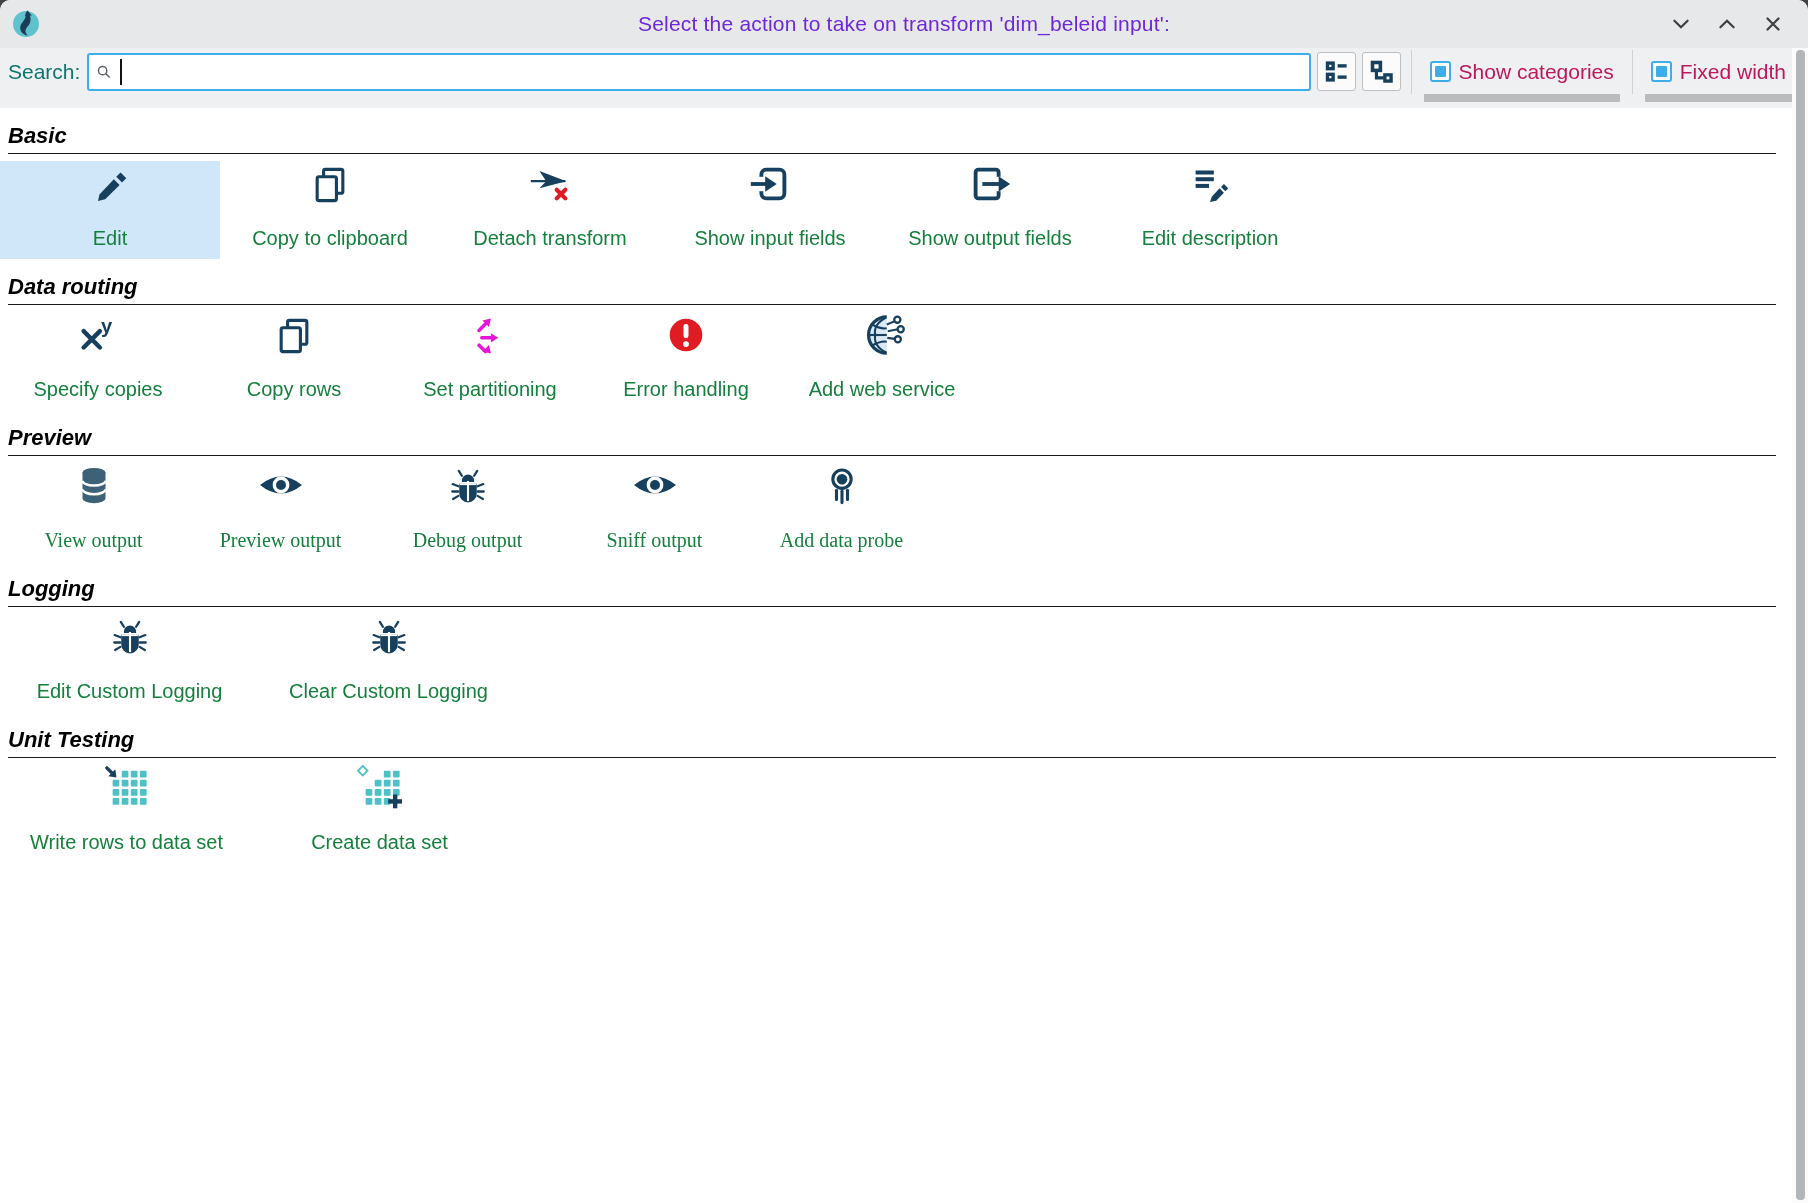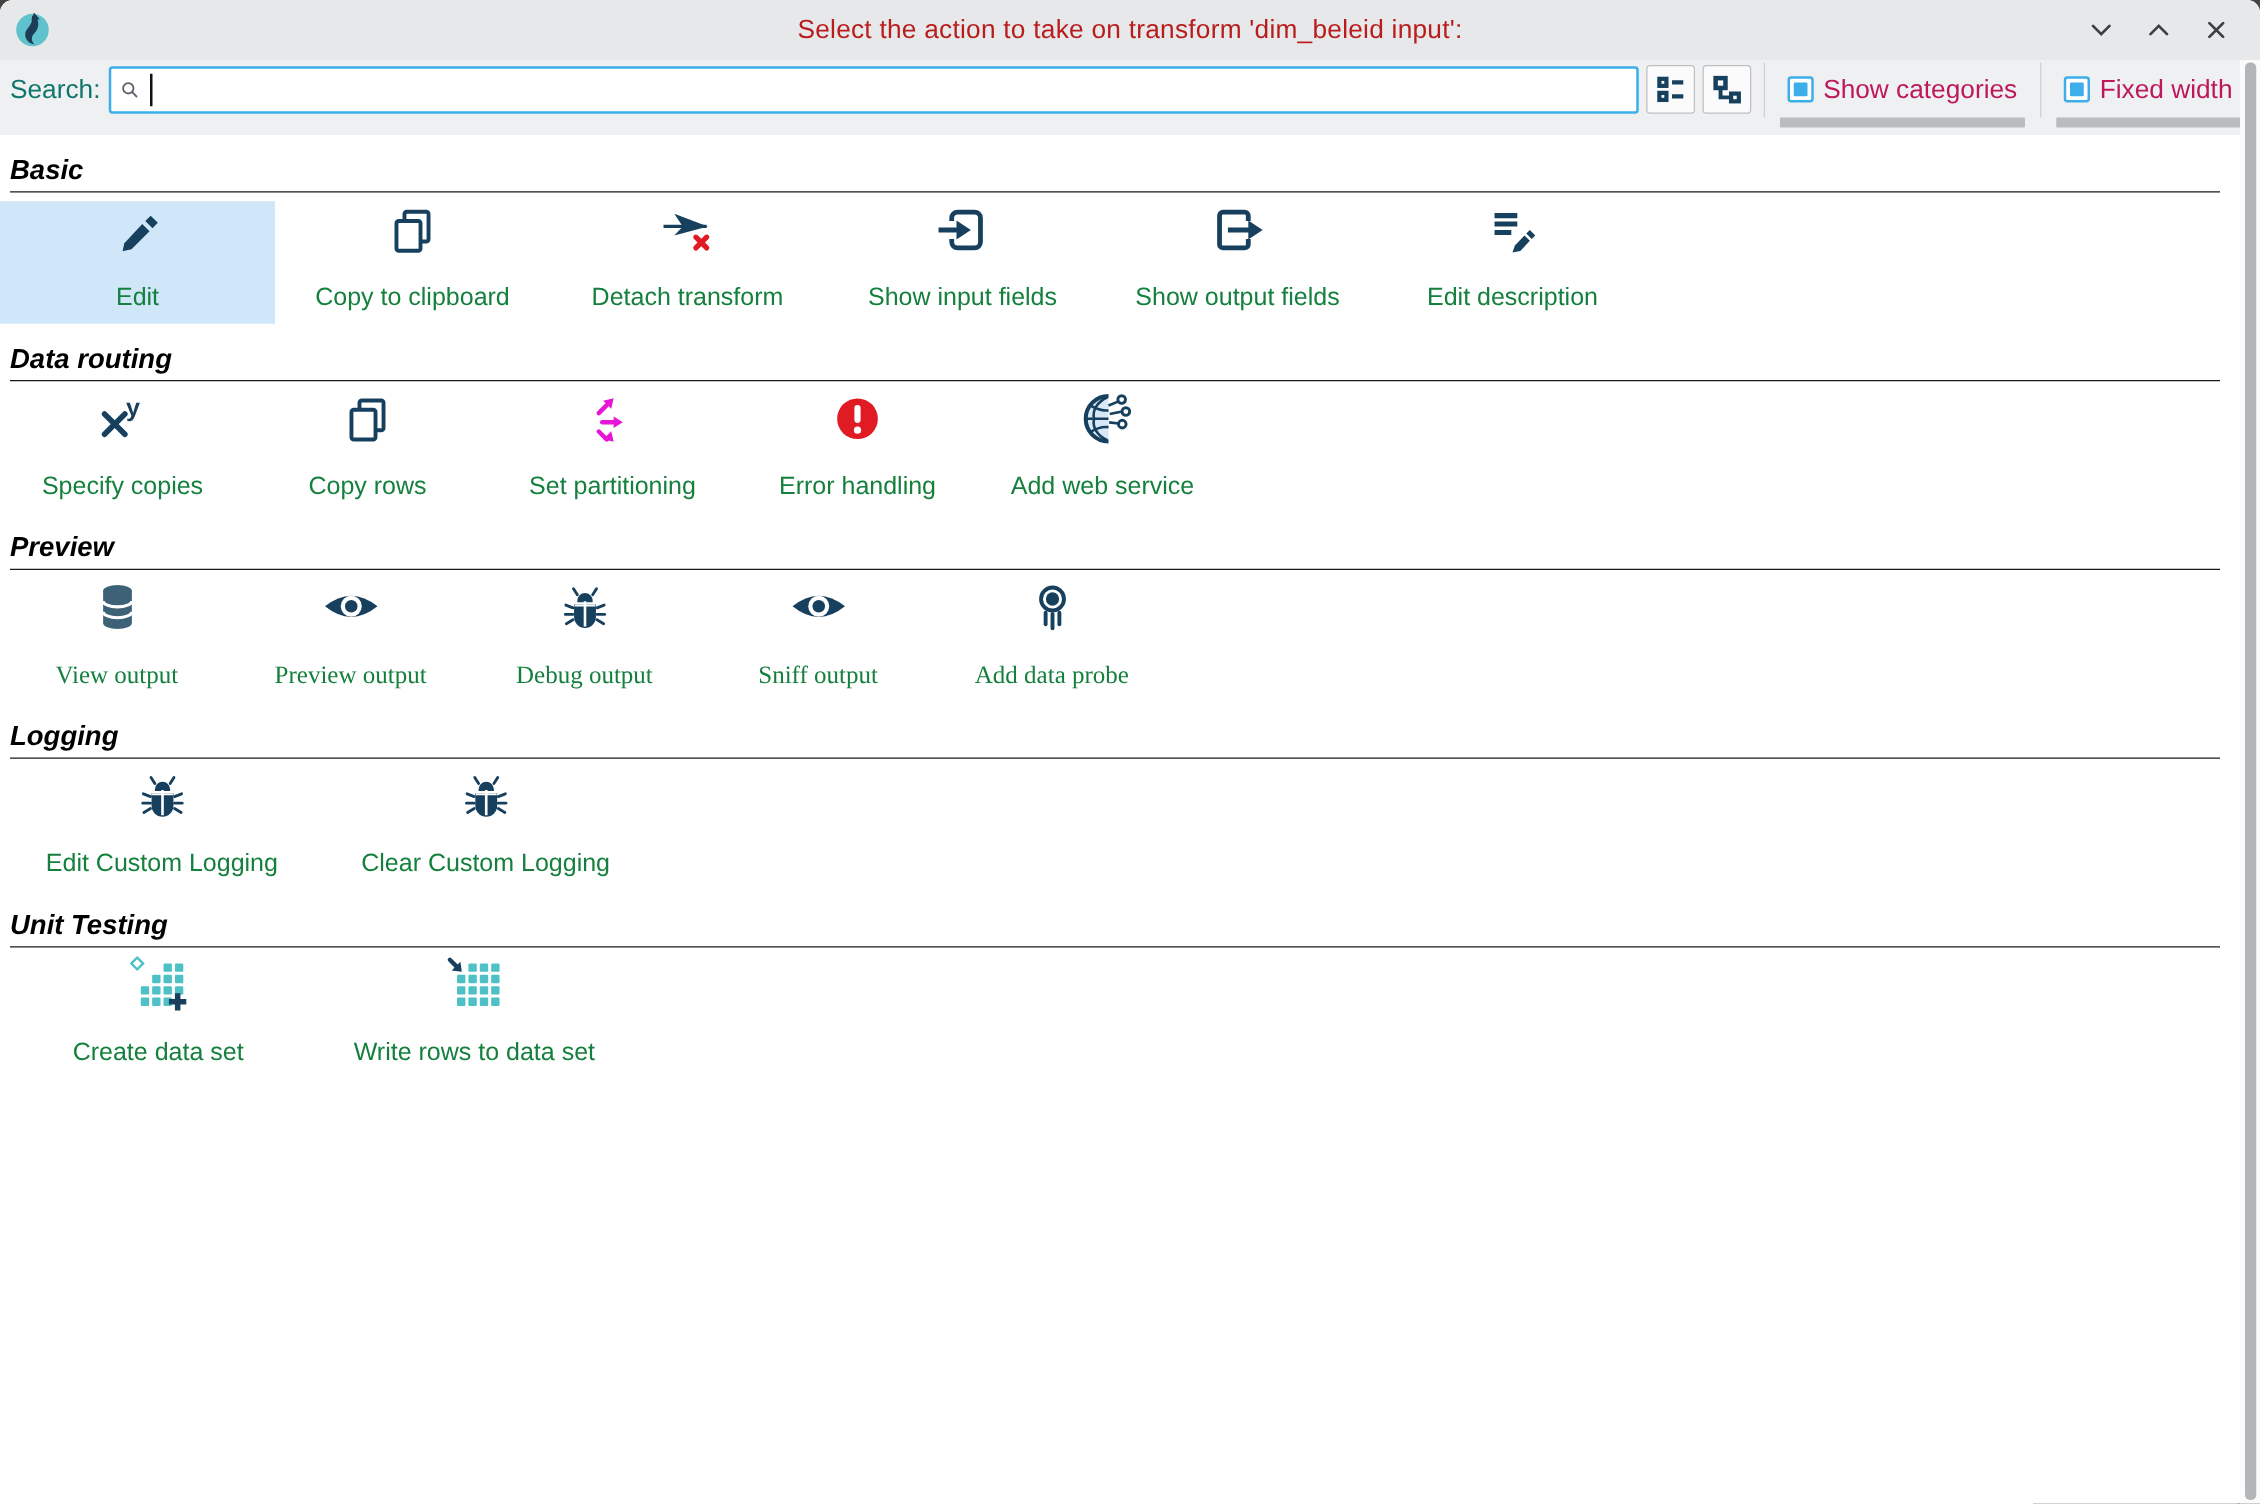--- a/index.html
+++ b/index.html
@@ -2,21 +2,21 @@
 <html style="--c-accent: #3daee9; --c-icon-navy: #17405e; --c-icon-slate: #3d6277; --c-teal: #4ec1c6; --c-magenta: #e615d8; --c-red: #e01b24; --c-selection: #cfe7f8;"><head>
 <meta charset="utf-8">
 <style>
   html,body{margin:0;padding:0;background:#444;}
   body{width:1808px;height:1203px;font-family:"Liberation Sans",sans-serif;overflow:hidden;}
   .window{position:relative;width:1808px;height:1203px;background:#ffffff;border-radius:10px 10px 0 0;overflow:hidden;}
 
   
   .titlebar{position:relative;height:48px;background:#e7e8ea;border-radius:10px 10px 0 0;display:flex;align-items:center;}
   .logo{position:absolute;left:10px;top:8px;width:32px;height:32px;}
-  .win-title{flex:1;text-align:center;font-size:21px;color:#b91c1c;letter-spacing:.2px;}
+  .win-title{flex:1;text-align:center;font-size:21px;color:#6d28d9;letter-spacing:.2px;}
   .win-controls{position:absolute;right:24px;top:0;height:48px;display:flex;align-items:center;gap:24px;}
   .win-btn{width:22px;height:22px;display:flex;align-items:center;justify-content:center;cursor:pointer;}
 
   
   .toolbar{position:relative;height:60px;background:#eff0f1;display:flex;align-items:flex-start;}
   .toolbar-row{display:flex;align-items:center;height:47px;width:100%;padding-right:14px;box-sizing:border-box;}
   .search-label{font-size:21px;color:#0f766e;margin-left:8px;margin-right:7px;white-space:nowrap;}
   .search-wrap{position:relative;flex:1;height:38px;}
   .search-wrap input{width:100%;height:38px;box-sizing:border-box;border:2px solid #3daee9;border-radius:3px;background:#fff;outline:none;padding:0 8px 0 32px;font-size:20px;font-family:"Liberation Sans",sans-serif;color:#232629;}
   .search-glass{position:absolute;left:9px;top:11px;width:16px;height:16px;}
@@ -399,46 +399,20 @@
         </div>
       </div>
       <div class="section">
         <h2>Unit Testing</h2>
         <hr class="rule">
         <div class="grid" style="grid-template-columns: repeat(2, 253px);">
           <div class="item">
             <span class="icon">
               <svg viewBox="0 0 48 48" width="46" height="46" style="color:var(--c-teal)">
                 <g fill="currentColor">
-                  <rect x="28" y="6" width="7" height="7" rx="1"></rect>
-                  <rect x="37.5" y="6" width="7" height="7" rx="1"></rect>
-                  <rect x="18.5" y="15.5" width="7" height="7" rx="1"></rect>
-                  <rect x="28" y="15.5" width="7" height="7" rx="1"></rect>
-                  <rect x="37.5" y="15.5" width="7" height="7" rx="1"></rect>
-                  <rect x="9" y="25" width="7" height="7" rx="1"></rect>
-                  <rect x="18.5" y="25" width="7" height="7" rx="1"></rect>
-                  <rect x="28" y="25" width="7" height="7" rx="1"></rect>
-                  <rect x="37.5" y="25" width="7" height="7" rx="1"></rect>
-                  <rect x="9" y="34.5" width="7" height="7" rx="1"></rect>
-                  <rect x="18.5" y="34.5" width="7" height="7" rx="1"></rect>
-                  <rect x="28" y="34.5" width="7" height="7" rx="1"></rect>
-                </g>
-                <rect x="2.5" y="2.5" width="7" height="7" transform="rotate(45 6 6)" fill="none" stroke="currentColor" stroke-width="2"></rect>
-                <g style="stroke:var(--c-icon-navy)" stroke-width="4.6">
-                  <line x1="32.5" y1="38" x2="47" y2="38"></line>
-                  <line x1="39.8" y1="30.8" x2="39.8" y2="45.2"></line>
-                </g>
-              </svg>
-            </span>
-            <span class="label">Create data set</span>
-          </div>
-          <div class="item">
-            <span class="icon">
-              <svg viewBox="0 0 48 48" width="46" height="46" style="color:var(--c-teal)">
-                <g fill="currentColor">
                   <rect x="18.5" y="6" width="7" height="7" rx="1"></rect>
                   <rect x="28" y="6" width="7" height="7" rx="1"></rect>
                   <rect x="37.5" y="6" width="7" height="7" rx="1"></rect>
                   <rect x="9" y="15.5" width="7" height="7" rx="1"></rect>
                   <rect x="18.5" y="15.5" width="7" height="7" rx="1"></rect>
                   <rect x="28" y="15.5" width="7" height="7" rx="1"></rect>
                   <rect x="37.5" y="15.5" width="7" height="7" rx="1"></rect>
                   <rect x="9" y="25" width="7" height="7" rx="1"></rect>
                   <rect x="18.5" y="25" width="7" height="7" rx="1"></rect>
                   <rect x="28" y="25" width="7" height="7" rx="1"></rect>
@@ -449,20 +423,46 @@
                   <rect x="37.5" y="34.5" width="7" height="7" rx="1"></rect>
                 </g>
                 <g style="stroke:var(--c-icon-navy)" stroke-width="3.6" stroke-linecap="round">
                   <line x1="3" y1="3" x2="9.5" y2="9.5"></line>
                 </g>
                 <polygon points="13,13 4.5,11.8 11.8,4.5" style="fill:var(--c-icon-navy)"></polygon>
               </svg>
             </span>
             <span class="label">Write rows to data set</span>
           </div>
+          <div class="item">
+            <span class="icon">
+              <svg viewBox="0 0 48 48" width="46" height="46" style="color:var(--c-teal)">
+                <g fill="currentColor">
+                  <rect x="28" y="6" width="7" height="7" rx="1"></rect>
+                  <rect x="37.5" y="6" width="7" height="7" rx="1"></rect>
+                  <rect x="18.5" y="15.5" width="7" height="7" rx="1"></rect>
+                  <rect x="28" y="15.5" width="7" height="7" rx="1"></rect>
+                  <rect x="37.5" y="15.5" width="7" height="7" rx="1"></rect>
+                  <rect x="9" y="25" width="7" height="7" rx="1"></rect>
+                  <rect x="18.5" y="25" width="7" height="7" rx="1"></rect>
+                  <rect x="28" y="25" width="7" height="7" rx="1"></rect>
+                  <rect x="37.5" y="25" width="7" height="7" rx="1"></rect>
+                  <rect x="9" y="34.5" width="7" height="7" rx="1"></rect>
+                  <rect x="18.5" y="34.5" width="7" height="7" rx="1"></rect>
+                  <rect x="28" y="34.5" width="7" height="7" rx="1"></rect>
+                </g>
+                <rect x="2.5" y="2.5" width="7" height="7" transform="rotate(45 6 6)" fill="none" stroke="currentColor" stroke-width="2"></rect>
+                <g style="stroke:var(--c-icon-navy)" stroke-width="4.6">
+                  <line x1="32.5" y1="38" x2="47" y2="38"></line>
+                  <line x1="39.8" y1="30.8" x2="39.8" y2="45.2"></line>
+                </g>
+              </svg>
+            </span>
+            <span class="label">Create data set</span>
+          </div>
         </div>
       </div>
     </div>
 
   <div class="scroll-track">
     <div class="scroll-thumb"></div>
   </div>
 </div>
 
 </body></html>

